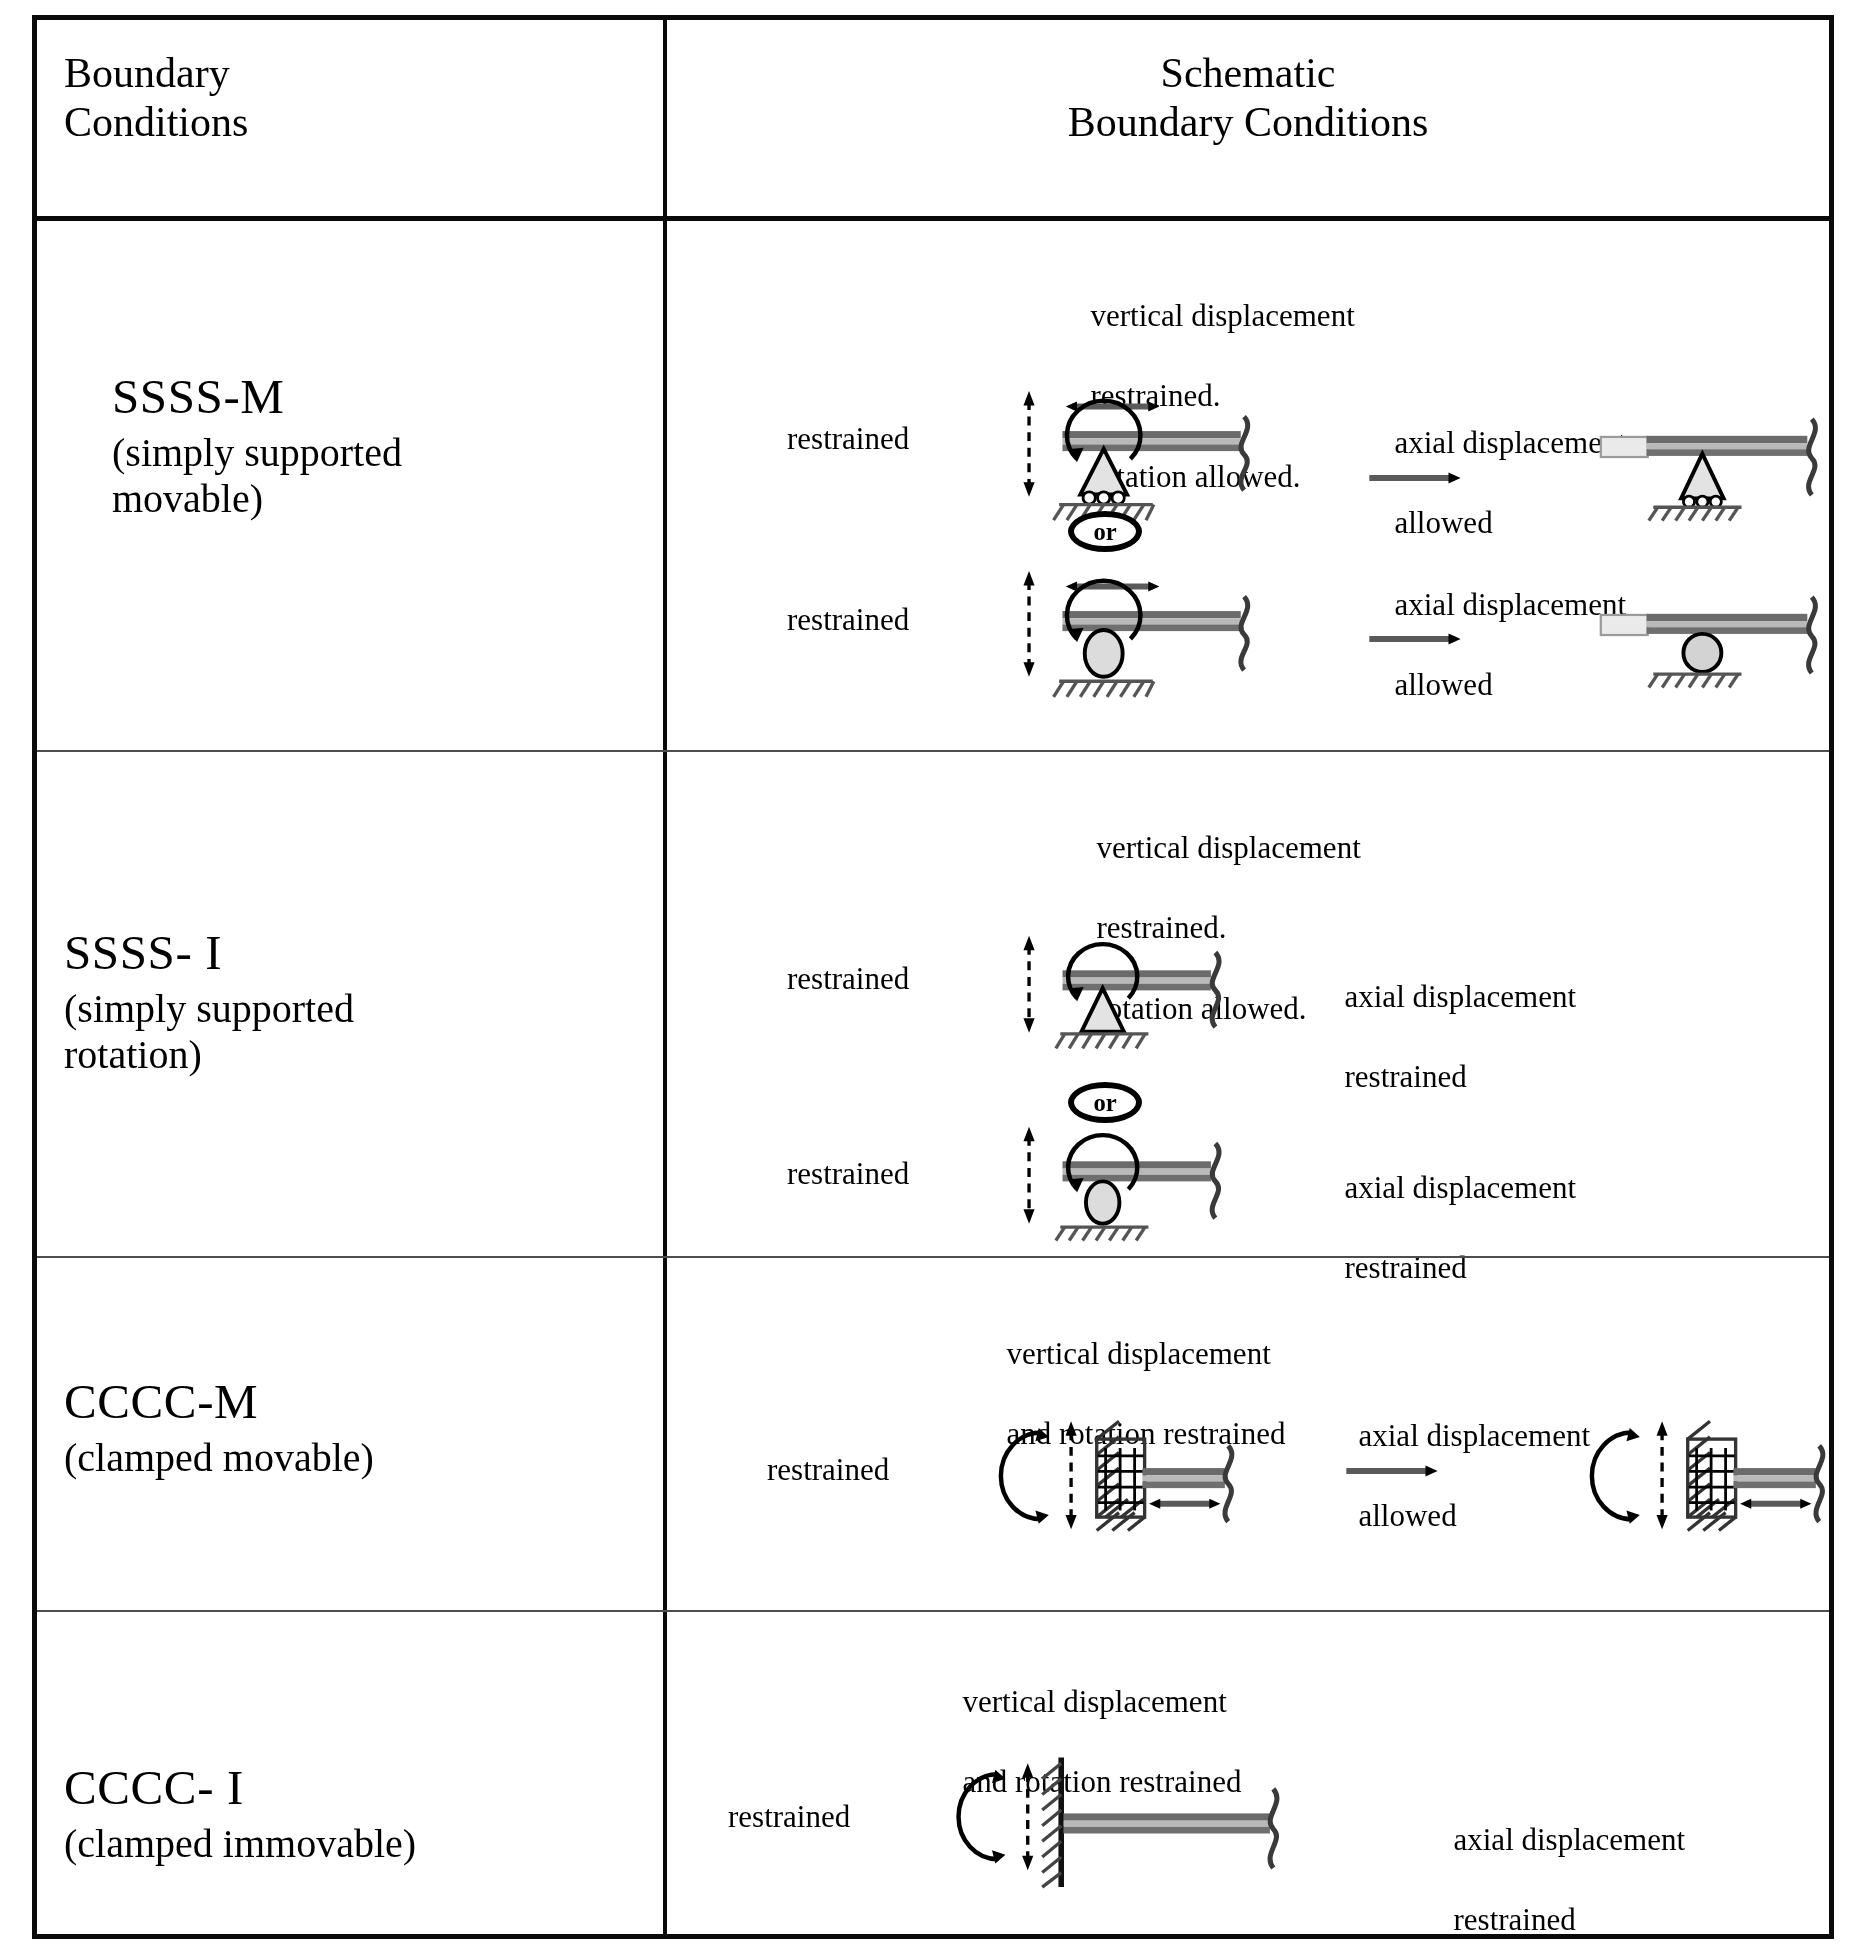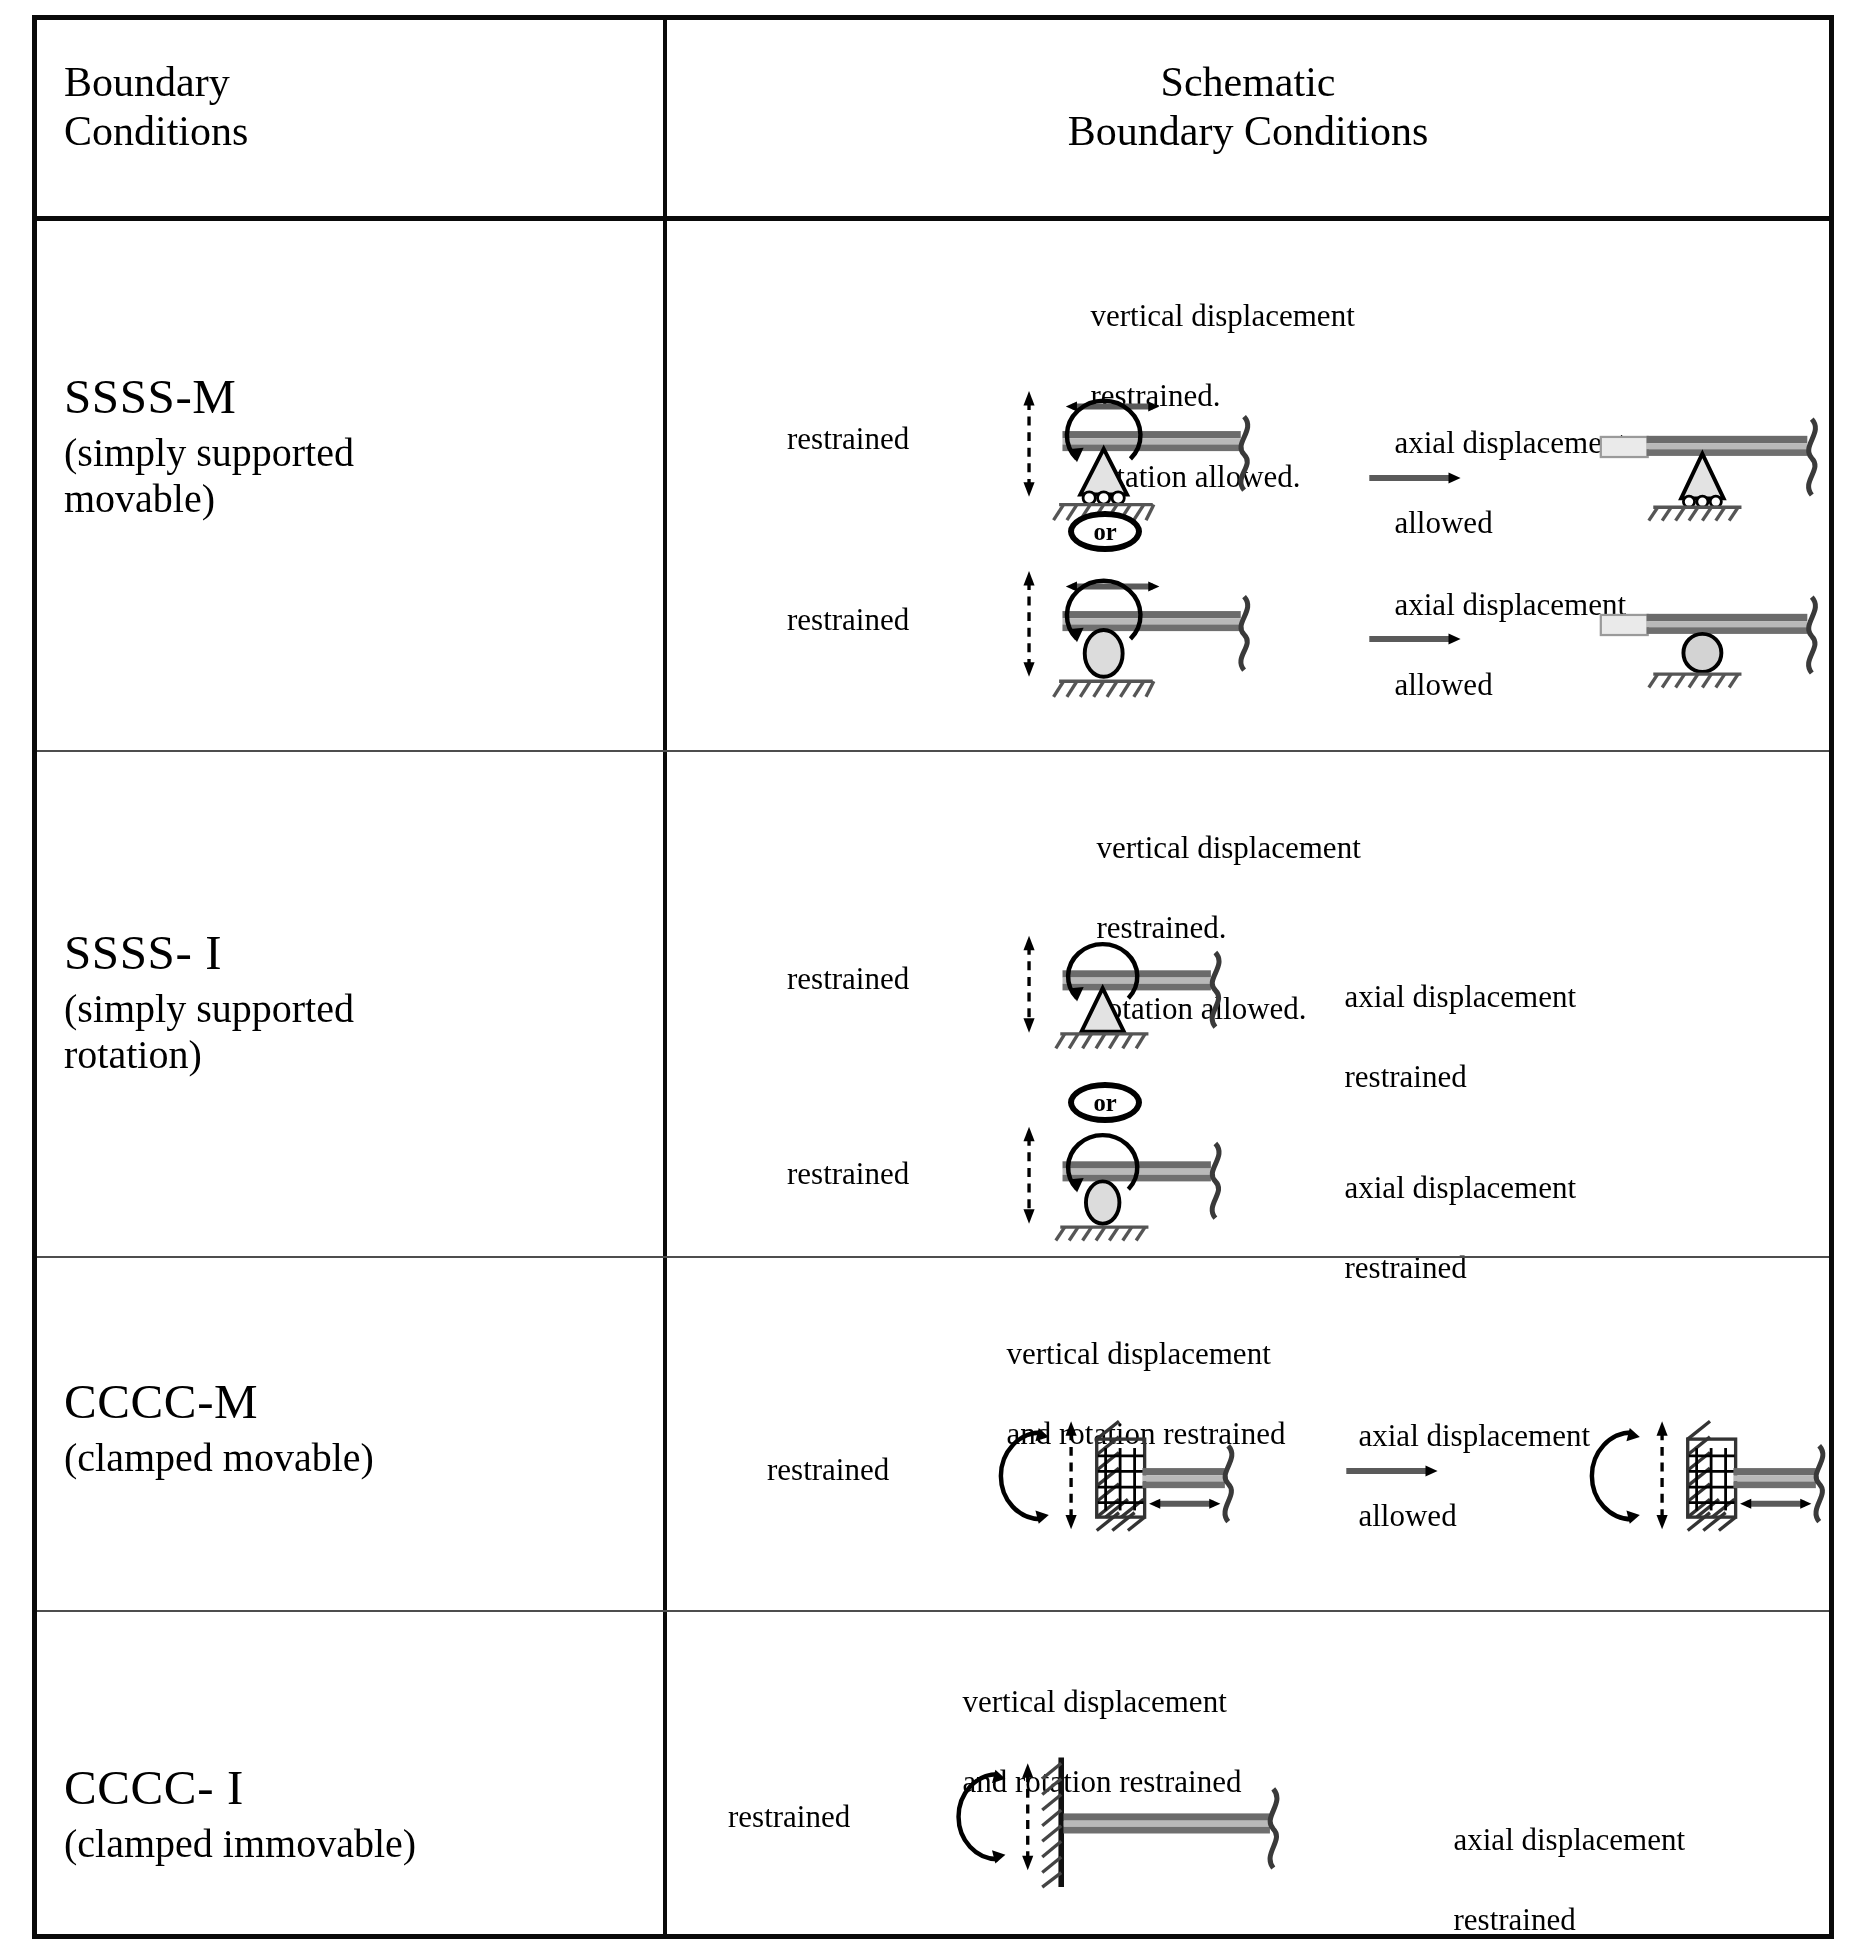--- a/index.html
+++ b/index.html
@@ -130,35 +130,35 @@
   .sv { position: absolute; }
 </style>
 </head>
 <body>
 
 <div class="page">
   <div class="bc-table">
 
     <div class="col-divider" style="left:626px;"></div>
 
-    <div class="row" style="top:12px; height:196px;">
+    <div class="row" style="top:3px; height:196px;">
       <div class="cell-left hdr-left">
         <span class="hdr-line">Boundary</span>
         <span class="hdr-line">Conditions</span>
       </div>
       <div class="cell-right hdr-right">
         <span class="hdr-line">Schematic</span>
         <span class="hdr-line">Boundary Conditions</span>
       </div>
     </div>
     <div class="row-divider" style="top:196px; height:5px; background:#0a0a0a;"></div>
 
     <div class="row" style="top:201px; height:528px;">
       <div class="cell-left" style="top:0;">
-        <div class="label-block" style="padding-top:151px;">
+        <div class="label-block" style="padding-top:151px;margin-left:48px;">
           <div class="bc-code">SSSS-M</div>
           <div class="bc-desc">
             <span>(simply supported</span><br>
             <span>movable)</span>
           </div>
         </div>
       </div>
 
       <div class="schem">
 

